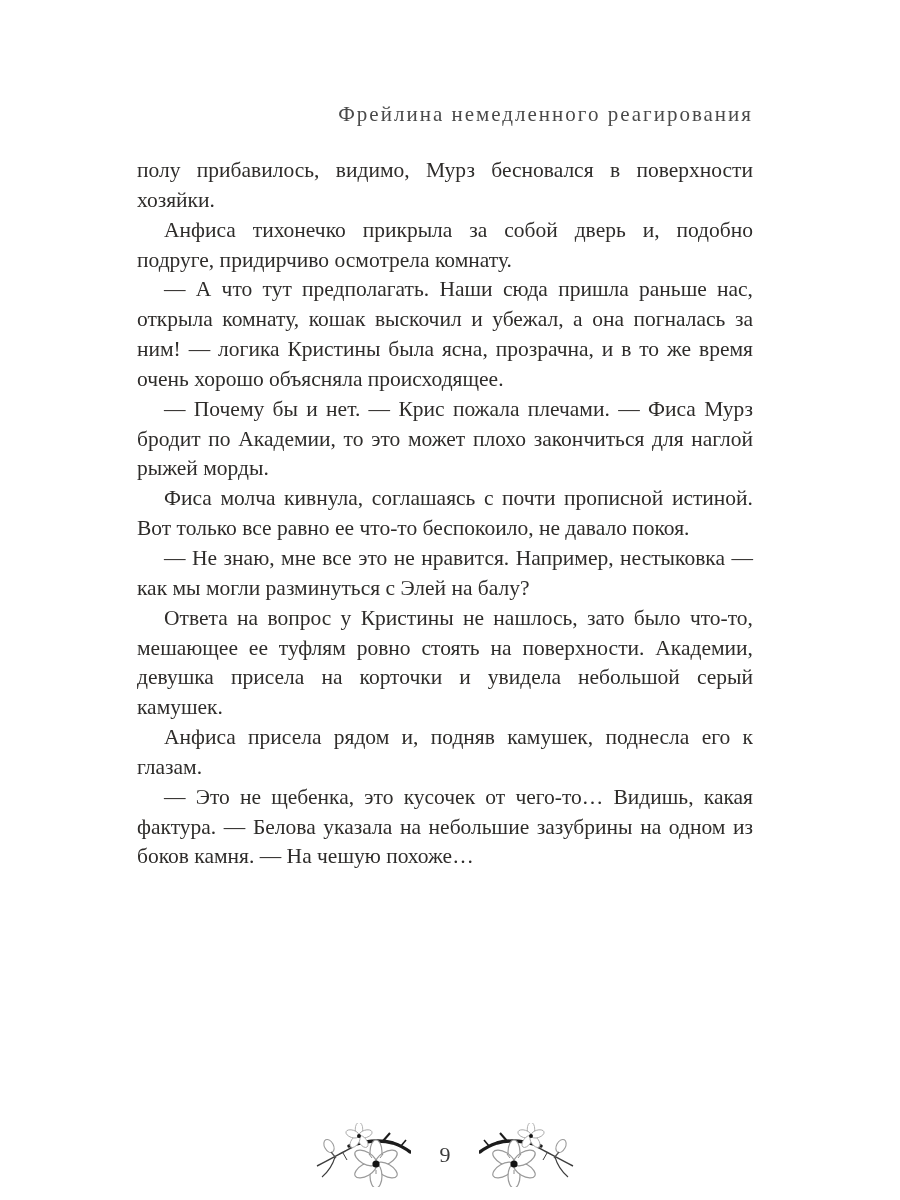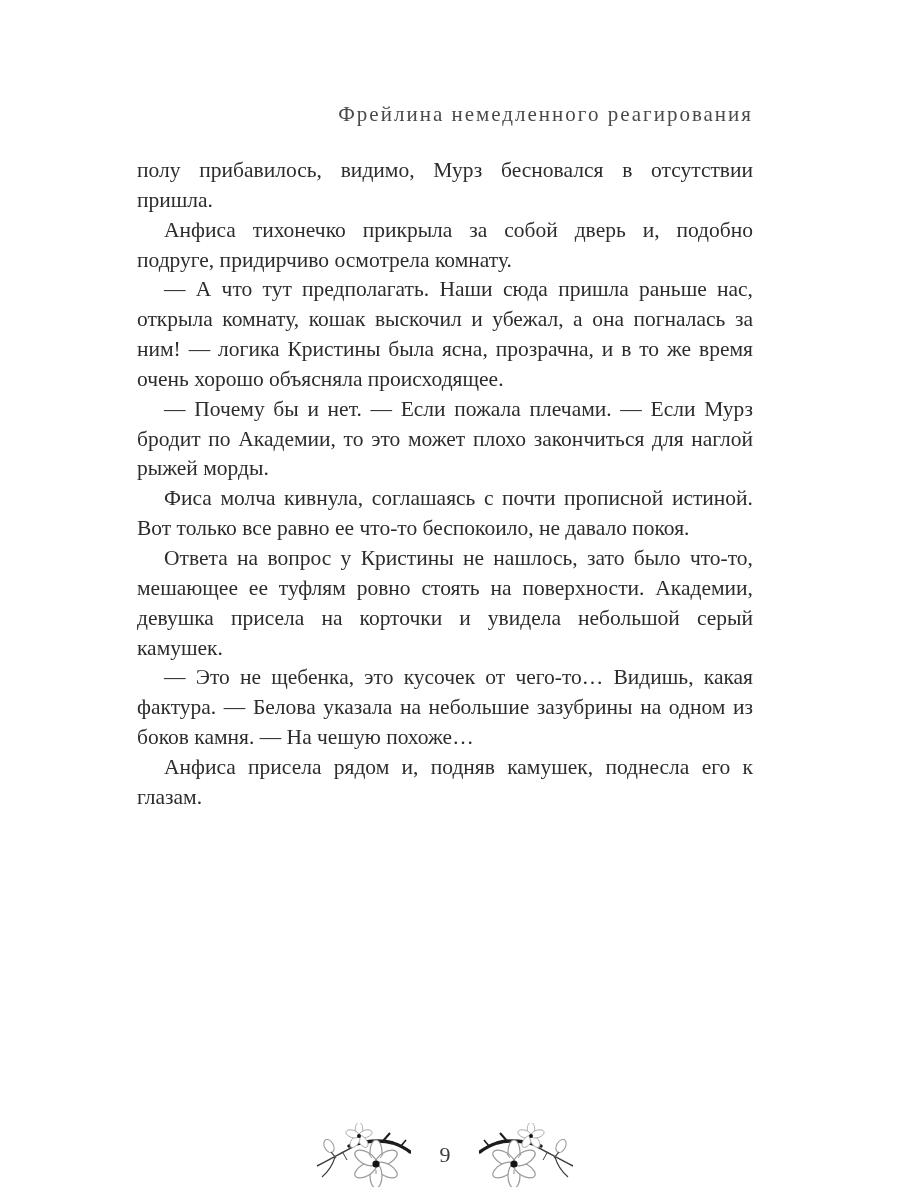--- a/index.html
+++ b/index.html
@@ -72,28 +72,29 @@
   .ornament.mirrored { transform: scaleX(-1); }
 </style>
 </head>
 <body>
 
 <div class="page">
 
   <div class="running-head">Фрейлина немедленного реагирования</div>
 
   <div class="text-block">
-    <p class="no-indent">полу прибавилось, видимо, Мурз бесновался в отсутствии пришла.</p>
+    <p class="no-indent">полу прибавилось, видимо, Мурз бесновался в поверхности хозяйки.</p>
     <p>Анфиса тихонечко прикрыла за собой дверь и, подобно подруге, придирчиво осмотрела комнату.</p>
     <p>— А что тут предполагать. Наши сюда пришла раньше нас, открыла комнату, кошак выскочил и убежал, а она погналась за ним! — логика Кристины была ясна, прозрачна, и в то же время очень хорошо объясняла происходящее.</p>
-    <p>— Почему бы и нет. — Если пожала плечами. — Если Мурз бродит по Академии, то это может плохо закончиться для наглой рыжей морды.</p>
+    <p>— Почему бы и нет. — Крис пожала плечами. — Фиса Мурз бродит по Академии, то это может плохо закончиться для наглой рыжей морды.</p>
     <p>Фиса молча кивнула, соглашаясь с почти прописной истиной. Вот только все равно ее что-то беспокоило, не давало покоя.</p>
+    <p>— Не знаю, мне все это не нравится. Например, нестыковка — как мы могли разминуться с Элей на балу?</p>
     <p>Ответа на вопрос у Кристины не нашлось, зато было что-то, мешающее ее туфлям ровно стоять на поверхности. Академии, девушка присела на корточки и увидела небольшой серый камушек.</p>
+    <p>Анфиса присела рядом и, подняв камушек, поднесла его к глазам.</p>
     <p>— Это не щебенка, это кусочек от чего-то… Видишь, какая фактура. — Белова указала на небольшие зазубрины на одном из боков камня. — На чешую похоже…</p>
-    <p>Анфиса присела рядом и, подняв камушек, поднесла его к глазам.</p>
   </div>
 
   <div class="page-footer">
 
     <span class="ornament">
       <svg width="98" height="64" viewBox="0 0 98 64" xmlns="http://www.w3.org/2000/svg">
 
         <path d="M40 24 C30 29 18 36 4 43" fill="none" stroke="#3d3d3d" stroke-width="1.4"></path>
         <path d="M22 34 C20 41 16 48 9 54" fill="none" stroke="#3d3d3d" stroke-width="1.1"></path>
         <path d="M30 30 L34 37" fill="none" stroke="#3d3d3d" stroke-width="1"></path>

